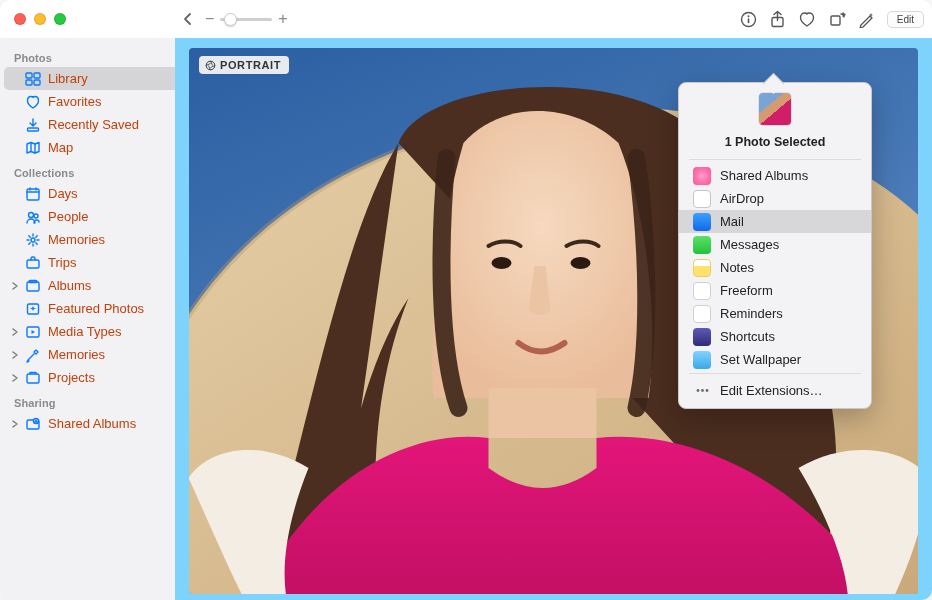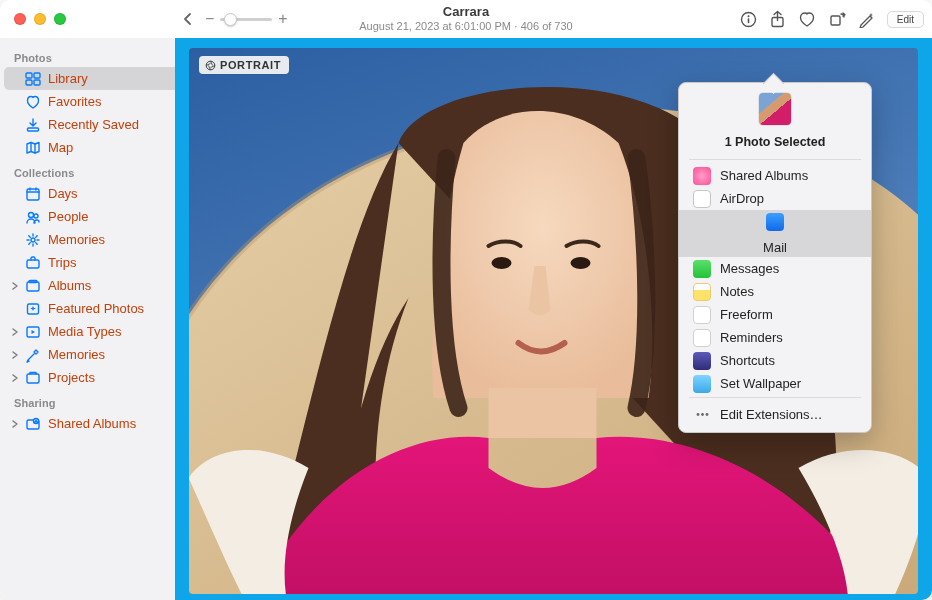--- a/index.html
+++ b/index.html
@@ -31,36 +31,36 @@
   
   .sidebar { position: absolute; top: 38px; left: 0; bottom: 0; width: 206px; background: #f2f2f4; border-right: 1px solid #e4e4e6; overflow: hidden; padding-top: 6px;}
   .sb-header { font-size: 11px; font-weight: 600; color: #8a8a8d; padding: 8px 14px 3px; letter-spacing: 0.1px;}
   .sb-item { display: flex; align-items: center; gap: 7px; padding: 3px 8px 3px 20px; font-size: 13px; color: #c2410c; border-radius: 5px; margin: 0 4px; position: relative;}
   .sb-item.active { background: #d5d5d7;}
   .sb-item .disclose { position: absolute; left: 6px; width: 10px; height: 10px; display: inline-flex; align-items: center; justify-content: center; color: #7b7b7e;}
   .sb-icon { width: 17px; height: 17px; display: inline-flex; align-items: center; justify-content: center; color: #0a7aff;}
   .sb-item span.label { flex: 1; white-space: nowrap;}
 
   
-  .content { position: absolute; top: 38px; left: 175px; right: 0; bottom: 0; background: #0ea5e9; }
+  .content { position: absolute; top: 38px; left: 175px; right: 0; bottom: 0; background: #7dd3fc; }
   .photo { position: absolute; left: 14px; right: 14px; top: 10px; bottom: 6px; border-radius: 4px; overflow: hidden; }
   .photo svg { width: 100%; height: 100%; display: block; }
 
   .badge { position: absolute; top: 18px; left: 24px; background: rgba(245,245,245,0.93); color: #333; font-size: 11px; font-weight: 600; letter-spacing: 0.6px; border-radius: 4px; padding: 3px 8px 3px 6px; display: inline-flex; align-items: center; gap: 4px; box-shadow: 0 0.5px 0 rgba(0,0,0,0.08);}
   .badge svg { width: 11px; height: 11px; }
 
   
   .share-popover { position: absolute; top: 44px; right: 60px; width: 194px; background: #f3f3f5; border: 0.5px solid #c8c8c8; border-radius: 8px; box-shadow: 0 10px 30px rgba(0,0,0,0.25); padding: 8px 0 6px; }
   .share-popover::before { content: ""; position: absolute; top: -7px; right: 90px; width: 14px; height: 14px; background: #f3f3f5; border-left: 0.5px solid #c8c8c8; border-top: 0.5px solid #c8c8c8; transform: rotate(45deg); }
   .share-head { display: flex; align-items: center; gap: 10px; padding: 2px 14px 8px; flex-direction: column; }
   .thumb { width: 32px; height: 32px; border-radius: 4px; background: linear-gradient(140deg,#7aa4d6 0 35%, #d59b70 35% 55%, #d21e69 55% 100%); box-shadow: 0 0 0 0.5px rgba(0,0,0,0.15);}
   .share-head .ht { font-size: 12.5px; font-weight: 700; color: #222;}
   .sep { height: 1px; background: #dcdcde; margin: 2px 10px 4px;}
   .sitem { display: flex; align-items: center; gap: 9px; padding: 2.5px 14px; font-size: 13px; color: #232323;}
-  .sitem.selected { background: #d7d7d9; flex-direction: column; }
+  .sitem.selected { background: #d7d7d9; }
   .sicon { width: 18px; height: 18px; border-radius: 4px; display: inline-flex; align-items: center; justify-content: center; font-size: 11px; color: #fff;}
   .sicon.shared { background: radial-gradient(circle,#ff9cc7,#ff4e97);}
   .sicon.airdrop{ background: #fff; border:1px solid #c6c6c6;}
   .sicon.mail { background: linear-gradient(#3aa0ff,#1169e8);}
   .sicon.msg  { background: linear-gradient(#5ae06a,#24c23a);}
   .sicon.notes{ background: linear-gradient(#fff 0 35%, #ffe26a 35% 100%); border:0.5px solid #e8cf6b;}
   .sicon.free { background: #fff; border:1px solid #d0d0d0;}
   .sicon.rem  { background: #fff; border:1px solid #d0d0d0;}
   .sicon.short{ background: linear-gradient(#5d5ab8,#2f2c78);}
   .sicon.wall { background: linear-gradient(#7fd3ff,#3aa9e8);}
@@ -85,24 +85,20 @@
     </span>
     <div class="zoom">
       <span>−</span>
       <div class="track">
           <div class="knob"></div>
         </div>
       <span>+</span>
     </div>
   </div>
 
-  <div class="title-center">
-    <div class="big">Carrara</div>
-    <div class="sub">August 21, 2023 at 6:01:00 PM  ·  406 of 730</div>
-  </div>
 
   <div class="toolbar-right">
     <span class="tb-btn">
       <svg width="17" height="17" viewBox="0 0 17 17">
           <circle cx="8.5" cy="8.5" r="7" fill="none" stroke="#555" stroke-width="1.4"></circle>
           <circle cx="8.5" cy="5.3" r="1" fill="#555"></circle>
           <rect x="7.7" y="7.2" width="1.6" height="5" rx="0.8" fill="#555"></rect>
         </svg>
     </span>
     <span class="tb-btn">

